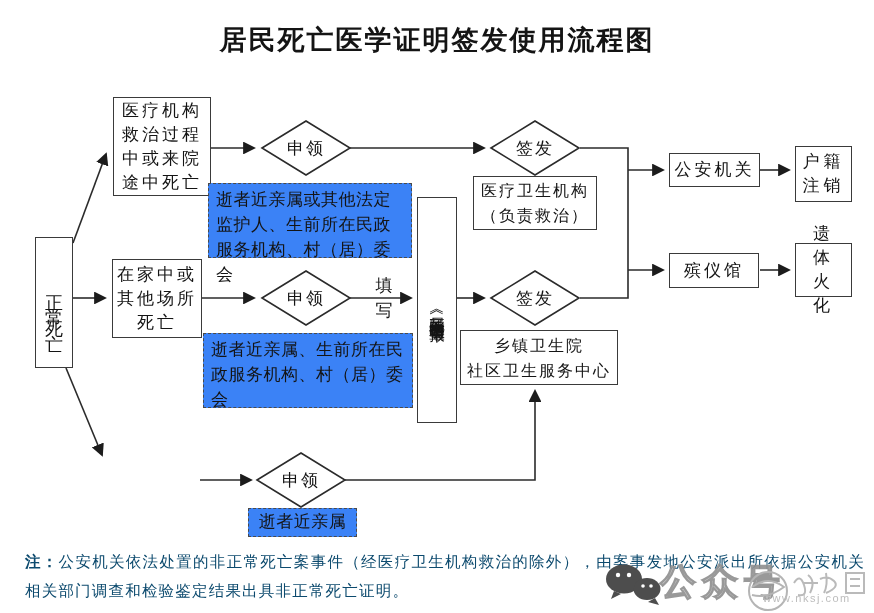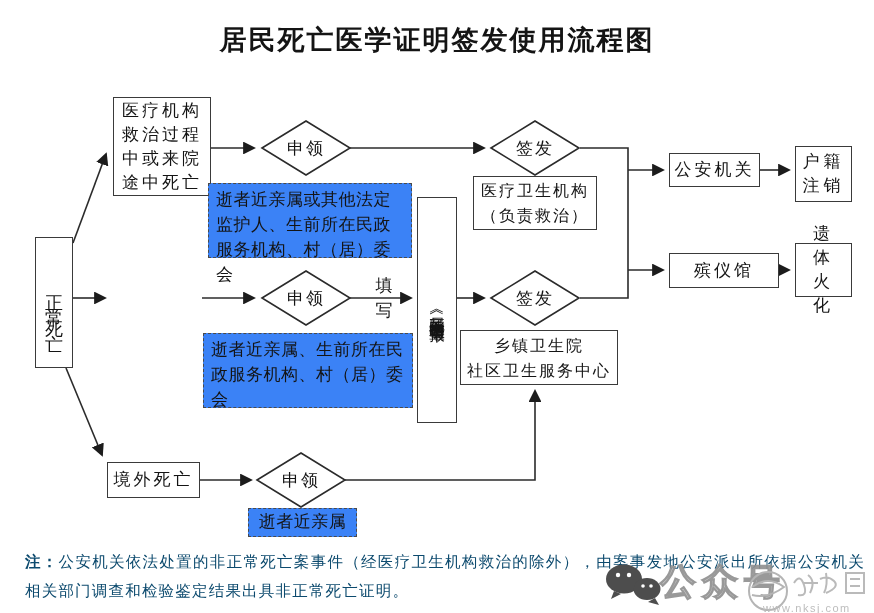--- a/index.html
+++ b/index.html
@@ -40,21 +40,20 @@
     letter-spacing:1.2px;text-align:justify;color:#0c4a6e;
   }
   .note b{font-weight:bold;}
   .wm-pub{
     left:660px;top:558px;font-size:36px;letter-spacing:6px;font-weight:bold;
     color:#cccccc;-webkit-text-stroke:1.2px #8f8f8f;opacity:.9;
   }
   .wm-url{
     left:763px;top:592px;font-size:11px;letter-spacing:1.5px;color:#bdbdbd;
     font-family:"Liberation Sans","DejaVu Sans",sans-serif;
-    margin-top:10px;
   }
 </style>
 </head>
 <body>
 
 <div id="canvas">
 
   <svg id="wires" viewBox="0 0 874 613">
     <defs>
       <marker id="arr" viewBox="0 0 10 10" refX="8.5" refY="5" markerWidth="8" markerHeight="8" orient="auto-start-reverse">
@@ -90,21 +89,21 @@
       <polygon points="491,298 535,271 579,298 535,325"></polygon>
       <polygon points="257,480 301,453 345,480 301,507"></polygon>
     </g>
   </svg>
 
   <div class="abs title">居民死亡医学证明签发使用流程图</div>
 
   <div class="abs box vtext" style="left:35px;top:237px;width:38px;height:131px;font-size:18px;letter-spacing:13px;padding-top:8px;">正常死亡</div>
 
   <div class="abs box" style="left:113px;top:97px;width:98px;height:99px;padding:0 3px;">医疗机构救治过程中或来院途中死亡</div>
-  <div class="abs box" style="left:107px;top:462px;width:93px;height:36px;">境外死亡</div>
+  <div class="abs box" style="left:112px;top:259px;width:90px;height:79px;padding:0 3px;">在家中或其他场所死亡</div>
 
   <div class="abs dlabel" style="left:262px;top:136px;width:88px;height:24px;">申领</div>
   <div class="abs dlabel" style="left:491px;top:136px;width:88px;height:24px;">签发</div>
   <div class="abs dlabel" style="left:262px;top:286px;width:88px;height:24px;">申领</div>
   <div class="abs dlabel" style="left:491px;top:286px;width:88px;height:24px;">签发</div>
   <div class="abs dlabel" style="left:257px;top:468px;width:88px;height:24px;">申领</div>
 
   <div class="abs fillwrite" style="left:372px;top:273px;">填写</div>
 
   <div class="abs box vtext" style="left:417px;top:197px;width:40px;height:226px;font-size:15.5px;letter-spacing:1px;">《居民死亡医学证明申报单》</div>
@@ -121,21 +120,21 @@
   </div>
   <div class="abs box twoline" style="left:460px;top:330px;width:158px;height:55px;font-size:16px;letter-spacing:2px;">
     <div>
       <span>乡镇卫生院</span>
       <span>社区卫生服务中心</span>
     </div>
   </div>
 
   <div class="abs box" style="left:669px;top:153px;width:91px;height:34px;">公安机关</div>
   <div class="abs box" style="left:795px;top:146px;width:57px;height:56px;font-size:17px;letter-spacing:4px;padding:0 4px;">户籍注销</div>
-  <div class="abs box" style="left:669px;top:253px;width:110px;height:35px;">殡仪馆</div>
+  <div class="abs box" style="left:669px;top:253px;width:90px;height:35px;">殡仪馆</div>
   <div class="abs box" style="left:795px;top:243px;width:57px;height:54px;font-size:17px;letter-spacing:4px;padding:0 8px;">遗体火化</div>
 
   <div class="abs note">
     <b>注：</b><span>公安机关依法处置的非正常死亡案事件（经医疗卫生机构救治的除外），由案事发地公安派出所依据公安机关相关部门调查和检验鉴定结果出具非正常死亡证明。</span>
   </div>
 
   <svg class="abs" style="left:602px;top:560px;" width="62" height="46" viewBox="0 0 62 46">
     <ellipse cx="22" cy="19" rx="18" ry="14.5" fill="#4d4d4d"></ellipse>
     <path d="M12,31 l-3,8 l10,-5 z" fill="#4d4d4d"></path>
     <circle cx="16" cy="15" r="2.2" fill="#ffffff"></circle>

